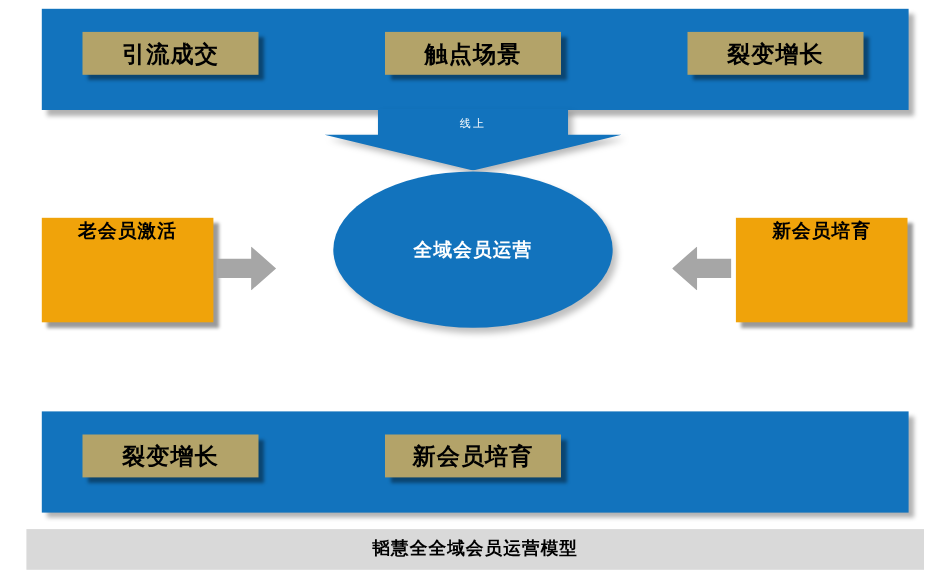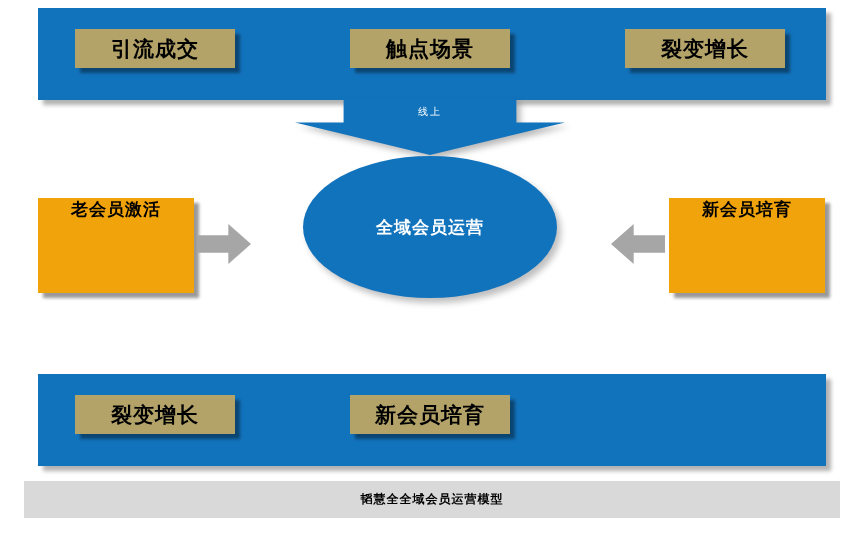--- a/index.html
+++ b/index.html
@@ -136,21 +136,21 @@
   .footer-bar {
     position: absolute;
     left: 24px;
     top: 481px;
     width: 816px;
     height: 37px;
     background: var(--footer-bg, #D9D9D9);
     display: flex;
     align-items: center;
     justify-content: center;
-    font-size: 12px;
+    font-size: 16px;
     font-weight: bold;
     color: var(--text-dark, #000);
     letter-spacing: 1px;
   }
 </style>
 </head>
 <body>
 
 <div class="canvas">
 

